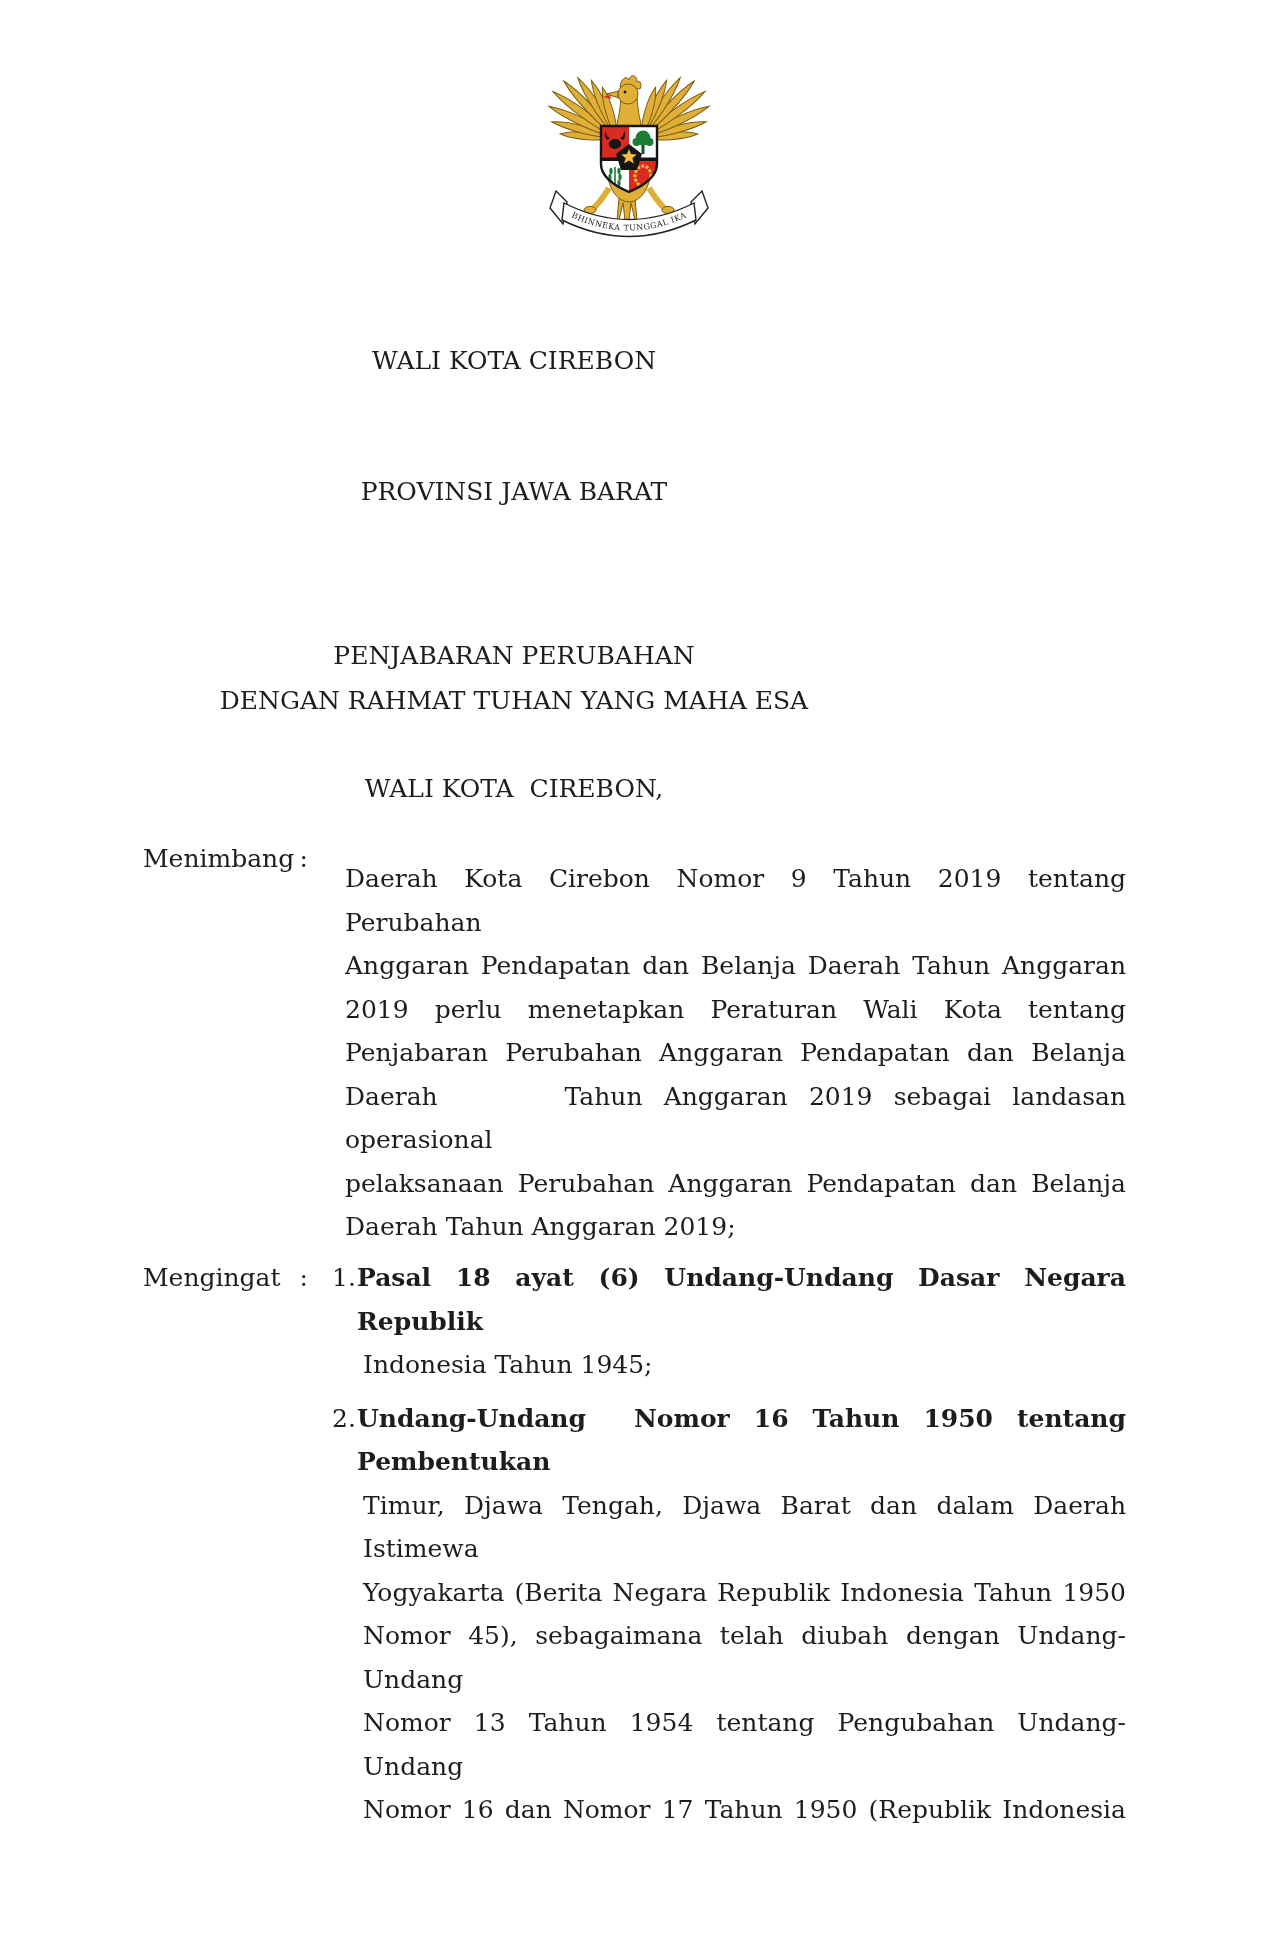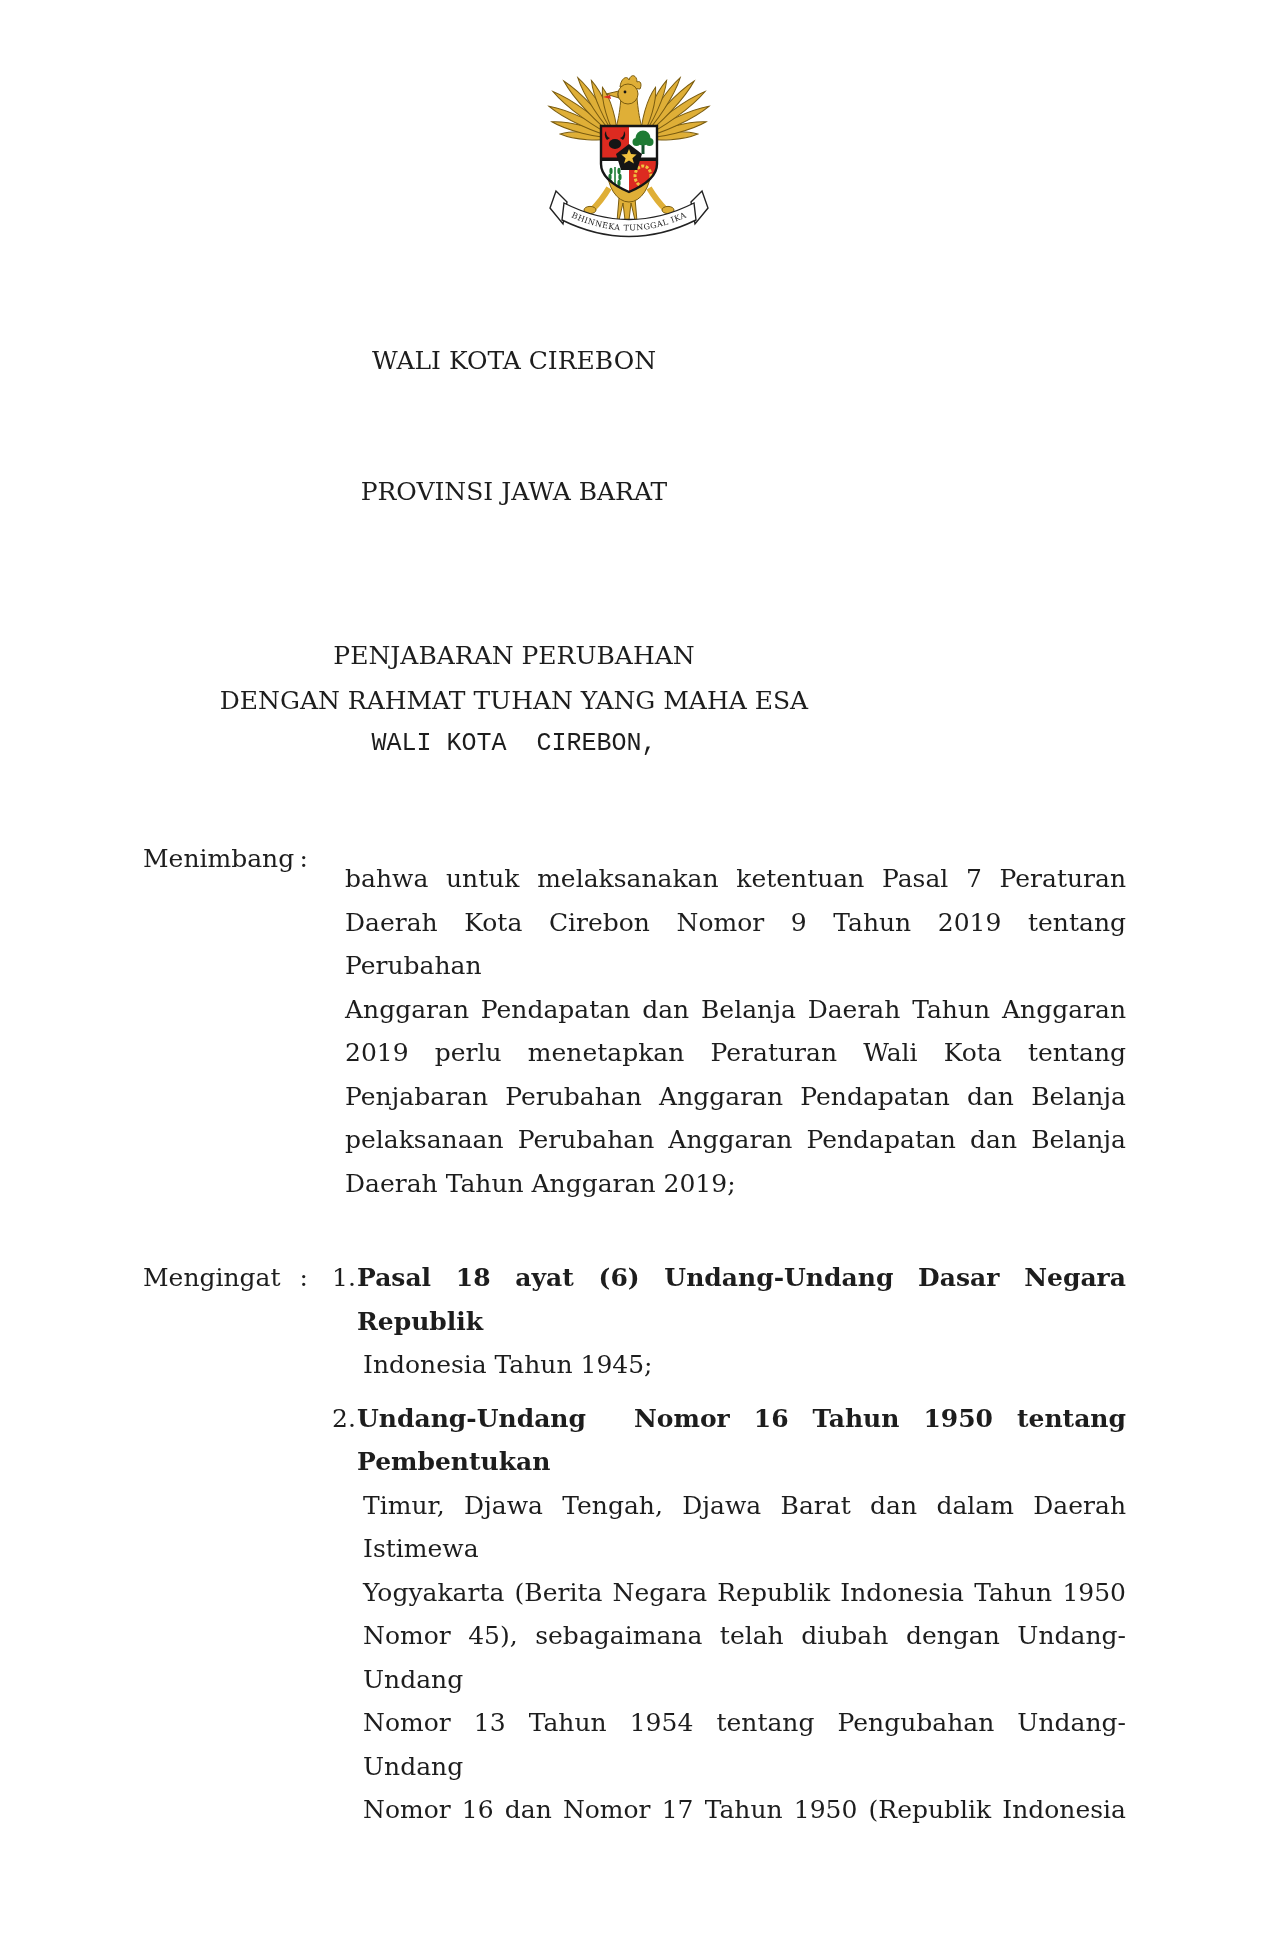--- a/index.html
+++ b/index.html
@@ -123,32 +123,32 @@
     <div>PROVINSI JAWA BARAT</div>
   </div>
 
 
   <div class="abs cblock" style="top:547px;">
     <div>PENJABARAN PERUBAHAN</div>
   </div>
 
   <div class="abs cblock" style="top:679px;">DENGAN RAHMAT TUHAN YANG MAHA ESA</div>
 
-  <div class="abs cblock" style="top:722px;font-family:Liberation Mono, monospace;">WALI KOTA  CIREBON,</div>
+  <div class="abs cblock" style="top:767px;">WALI KOTA  CIREBON,</div>
 
   <div class="abs label" style="top:837px;">
     <span>Menimbang</span>
     <span>:</span>
   </div>
   <div class="abs body-col" style="top:857px;">
-    <div class="jl">bahwa untuk melaksanakan ketentuan Pasal 7 Peraturan</div>
     <div class="jl">Daerah Kota Cirebon Nomor 9 Tahun 2019 tentang Perubahan</div>
     <div class="jl">Anggaran Pendapatan dan Belanja Daerah Tahun Anggaran</div>
     <div class="jl">2019 perlu menetapkan Peraturan Wali Kota tentang</div>
     <div class="jl">Penjabaran Perubahan Anggaran Pendapatan dan Belanja</div>
+    <div class="jl">Daerah      Tahun Anggaran 2019 sebagai landasan operasional</div>
     <div class="jl">pelaksanaan Perubahan Anggaran Pendapatan dan Belanja</div>
     <div class="ll">Daerah Tahun Anggaran 2019;</div>
   </div>
 
   <div class="abs label" style="top:1256px;">
     <span>Mengingat</span>
     <span>:</span>
   </div>
   <div class="abs list-col" style="top:1256px;">
 

